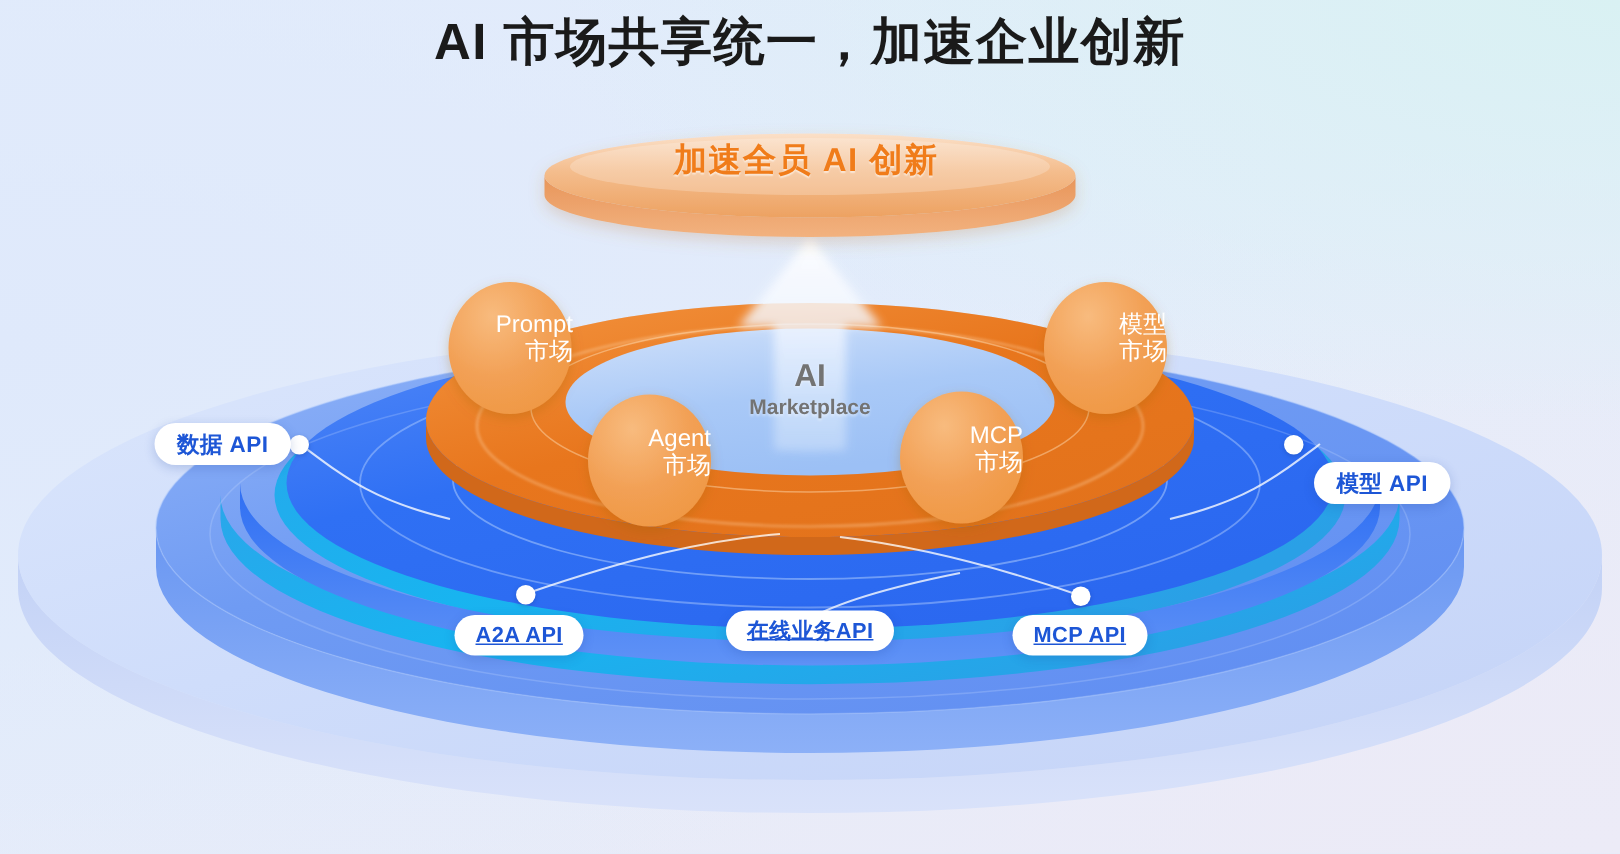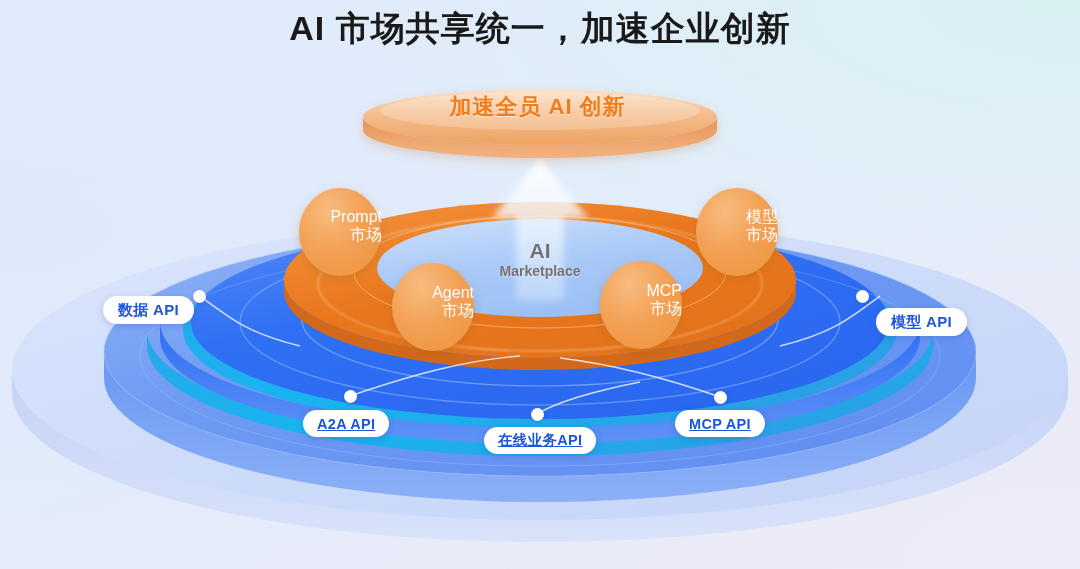--- a/index.html
+++ b/index.html
@@ -66,24 +66,24 @@
     background:#ffffff;
     border-radius:999px;
     display:flex;align-items:center;justify-content:center;
     color:#1d56d6;font-weight:700;white-space:nowrap;
     box-shadow:0 2px 7px rgba(30,70,160,.22);
     height:28px;padding:0 15px;font-size:15px;
     letter-spacing:.3px;
   }
   .pill.sm{height:27px;font-size:14.5px;padding:0 14px;text-decoration:underline;}
 
-  #pill-data     {left:103px;top:296px;}
+  #pill-data     {left:103px;top:282px;}
   #pill-model    {left:876px;top:283px;margin-top:25px;}
   #pill-a2a      {left:303px;top:410px;}
-  #pill-online   {left:484px;top:427px;}
+  #pill-online   {left:484px;top:407px;}
   #pill-mcpapi   {left:675px;top:410px;}
 
   .dot{
     position:absolute;width:13px;height:13px;border-radius:50%;
     background:#ffffff;box-shadow:0 1px 3px rgba(20,60,150,.35);
   }
   #dot-data   {left:193px;top:290px;}
   #dot-model  {left:856px;top:290px;}
   #dot-a2a    {left:344px;top:390px;}
   #dot-online {left:531px;top:408px;}

